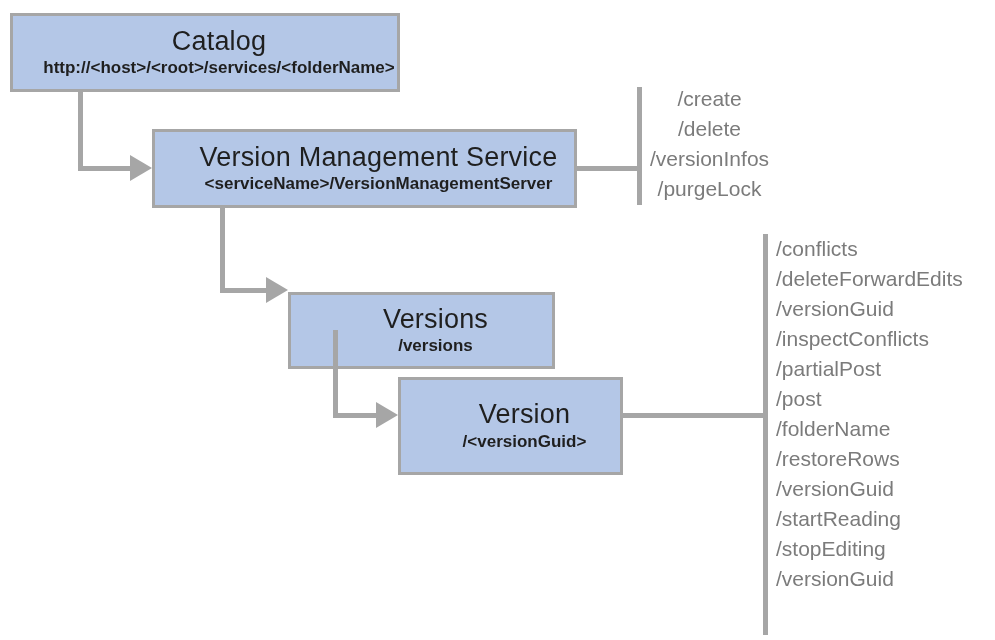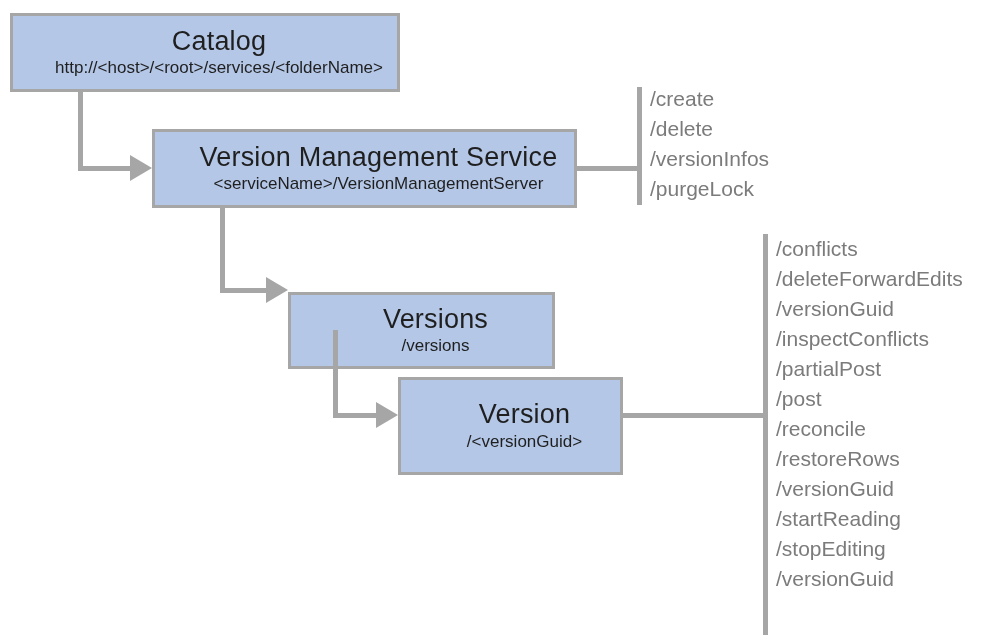--- a/index.html
+++ b/index.html
@@ -36,21 +36,21 @@
   }
   .node-title {
     font-size: 27px;
     line-height: 1.1;
     color: var(--node-text);
     letter-spacing: 0.2px;
     white-space: nowrap;
   }
   .node-subtitle {
     font-size: 17px;
-    font-weight: 400;
+    font-weight: 700;
     color: var(--node-text);
     white-space: nowrap;
   }
   #node-catalog  { left: 10px;  top: 13px;  width: 390px; height: 79px; }
   #node-vms      { left: 152px; top: 129px; width: 425px; height: 79px; }
   #node-versions { left: 288px; top: 253px; width: 267px; height: 77px; margin-top: 39px; }
   #node-version  { left: 398px; top: 377px; width: 225px; height: 98px; }
 
   
   .seg { position: absolute; background: var(--connector); }
@@ -82,21 +82,21 @@
   #b2-bar  { left: 763px; top: 234px; height: 401px; }
 
   .ops-list {
     position: absolute;
     list-style: none;
     font-size: 21px;
     line-height: 30px;
     color: var(--operation-text);
     white-space: nowrap;
   }
-  #ops-vms     { left: 650px; top: 84px; }
+  #ops-vms     { left: 650px; top: 84px; text-align: center; }
   #ops-version { left: 776px; top: 234px; }
 </style>
 </head>
 <body>
 
 <div class="canvas">
 
   <div class="node" id="node-catalog">
     <div class="node-title">Catalog</div>
     <div class="node-subtitle">http://&lt;host&gt;/&lt;root&gt;/services/&lt;folderName&gt;</div>
@@ -140,21 +140,21 @@
 
   <div class="seg seg-h" id="b2-stub"></div>
   <div class="seg seg-v" id="b2-bar"></div>
   <ul class="ops-list" id="ops-version">
     <li>/conflicts</li>
     <li>/deleteForwardEdits</li>
     <li>/versionGuid</li>
     <li>/inspectConflicts</li>
     <li>/partialPost</li>
     <li>/post</li>
-    <li>/reconcile</li>
+    <li>/folderName</li>
     <li>/restoreRows</li>
     <li>/versionGuid</li>
     <li>/startReading</li>
     <li>/stopEditing</li>
     <li>/versionGuid</li>
   </ul>
 
 </div>
 
 </body></html>

